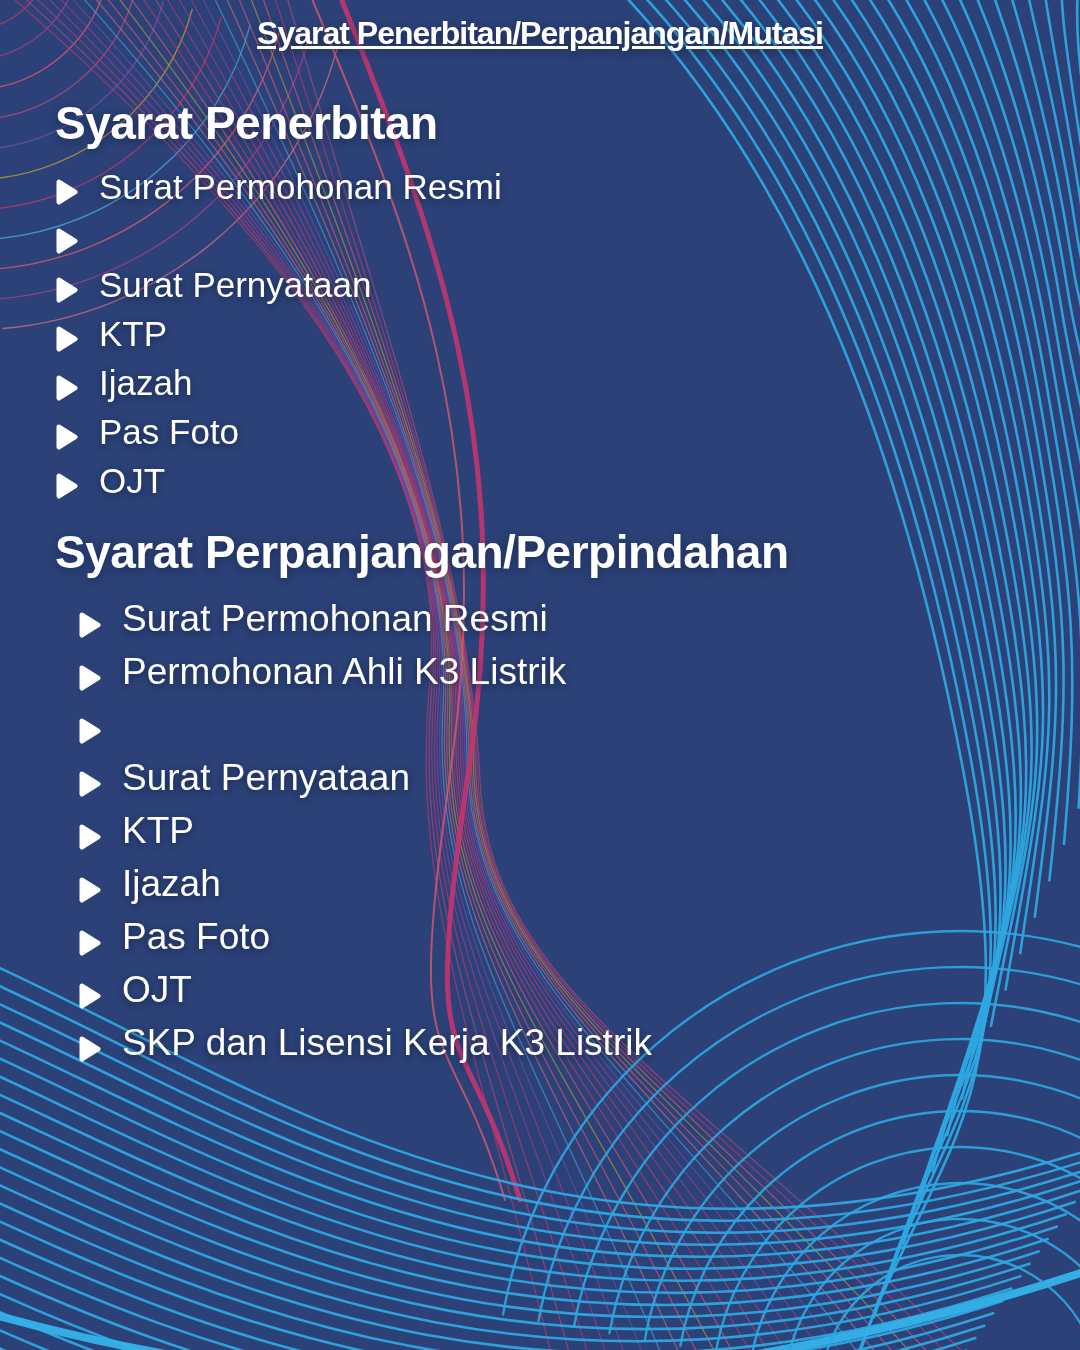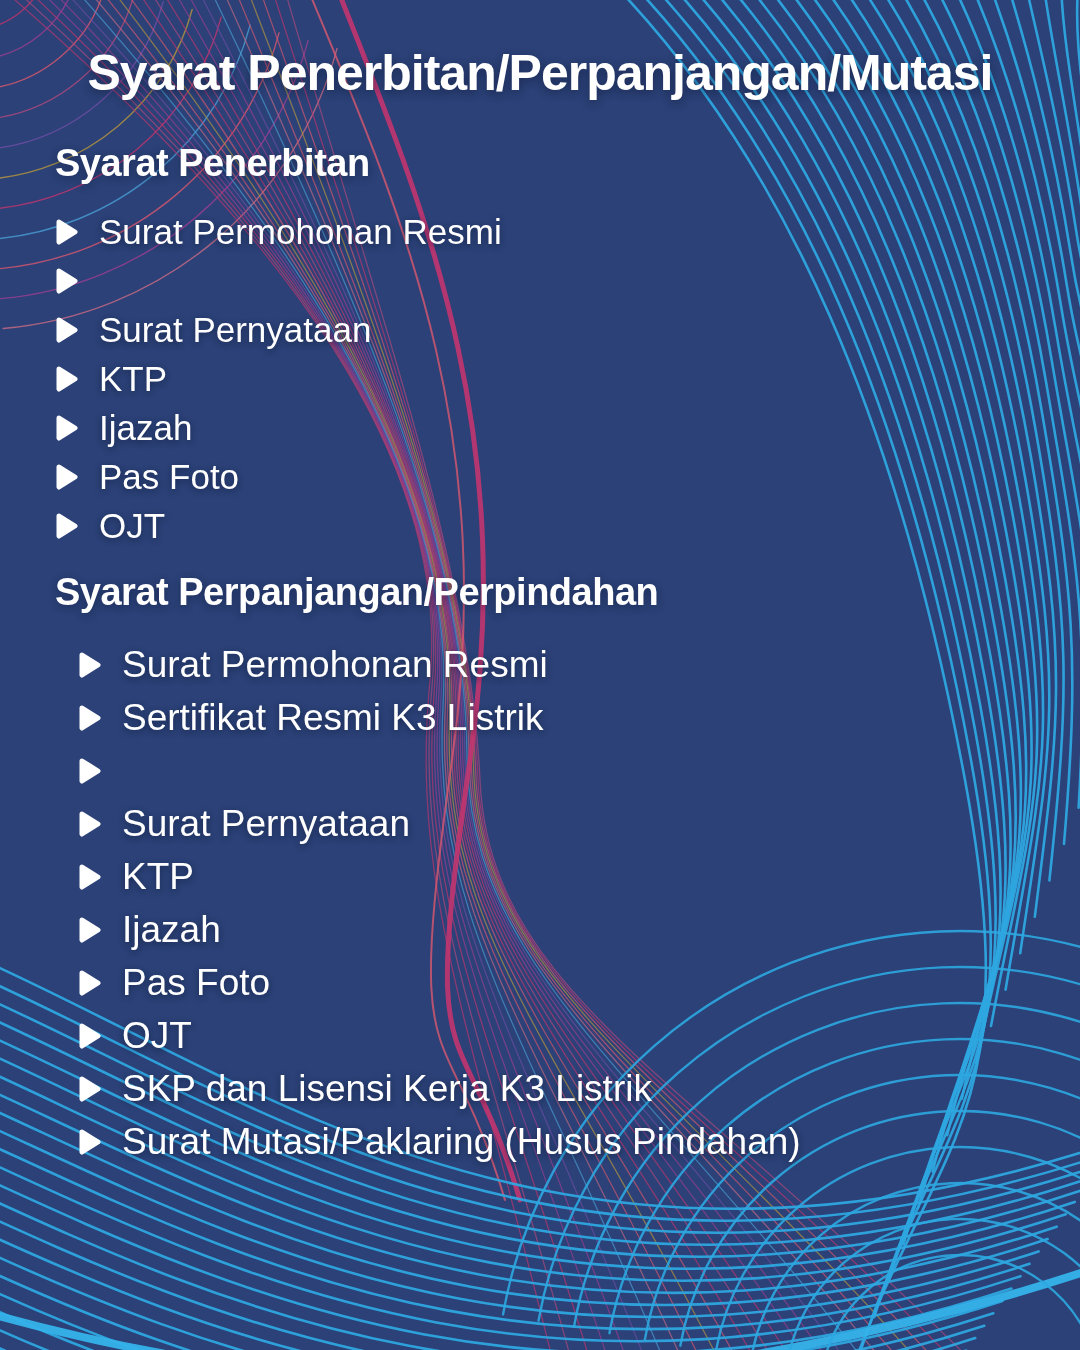--- a/index.html
+++ b/index.html
@@ -4,35 +4,36 @@
 <style>
   html,body{margin:0;padding:0;}
   body{
     width:1080px;height:1350px;overflow:hidden;position:relative;
     background:#2b4177;color:#ffffff;
     font-family:"Liberation Sans", sans-serif;
   }
   #bg-art{position:absolute;top:0;left:0;z-index:0;display:block;}
   .content{position:relative;z-index:1;}
   .title{
-    padding-top:40px;text-align:center;font-weight:800;font-size:50px;
+    text-align:center;font-weight:800;font-size:32px;
     line-height:67px;letter-spacing:-1px;white-space:nowrap;
     text-shadow:0 3px 10px rgba(8,16,40,.45);
+    text-decoration:underline;
   }
   h2{
-    font-size:38px;font-weight:800;margin:0;line-height:56px;
+    font-size:46px;font-weight:800;margin:0;line-height:56px;
     letter-spacing:-0.5px;text-shadow:0 2px 8px rgba(8,16,40,.4);
   }
   #heading-1{margin:28px 0 0 55px;}
   #heading-2{margin:14px 0 0 55px;}
   ul.req-list{list-style:none;margin:0;padding:0;}
   #list-1{margin:16px 0 0 55px;}
   #list-2{margin:18px 0 0 78px;}
   .req-list li{
-    display:flex;align-items:center;
+    display:flex;
     text-shadow:0 2px 6px rgba(8,16,40,.5);
   }
   #list-1 li{height:49px;font-size:35px;}
   #list-2 li{height:53px;font-size:37px;}
   .tri{margin-right:20px;display:flex;align-items:center;}
   .tri svg{display:block;}
 </style>
 </head>
 <body>
 
@@ -220,21 +221,21 @@
         </span>
         <span class="txt">Surat Permohonan Resmi</span>
       </li>
 
       <li>
         <span class="tri">
           <svg width="24" height="28" viewBox="0 0 24 28">
             <path d="M4 4 L20 14 L4 24 Z" fill="#ffffff" stroke="#ffffff" stroke-width="5" stroke-linejoin="round"></path>
           </svg>
         </span>
-        <span class="txt">Sertifikat Resmi K3 Listrik</span>
+        <span class="txt">Permohonan Ahli K3 Listrik</span>
       </li>
 
       <li>
         <span class="tri">
           <svg width="24" height="28" viewBox="0 0 24 28">
             <path d="M4 4 L20 14 L4 24 Z" fill="#ffffff" stroke="#ffffff" stroke-width="5" stroke-linejoin="round"></path>
           </svg>
         </span>
       </li>
 
@@ -285,23 +286,15 @@
 
       <li>
         <span class="tri">
           <svg width="24" height="28" viewBox="0 0 24 28">
             <path d="M4 4 L20 14 L4 24 Z" fill="#ffffff" stroke="#ffffff" stroke-width="5" stroke-linejoin="round"></path>
           </svg>
         </span>
         <span class="txt">SKP dan Lisensi Kerja K3 Listrik</span>
       </li>
 
-      <li>
-        <span class="tri">
-          <svg width="24" height="28" viewBox="0 0 24 28">
-            <path d="M4 4 L20 14 L4 24 Z" fill="#ffffff" stroke="#ffffff" stroke-width="5" stroke-linejoin="round"></path>
-          </svg>
-        </span>
-        <span class="txt">Surat Mutasi/Paklaring (Husus Pindahan)</span>
-      </li>
     </ul>
 
 </div>
 
 </body></html>

